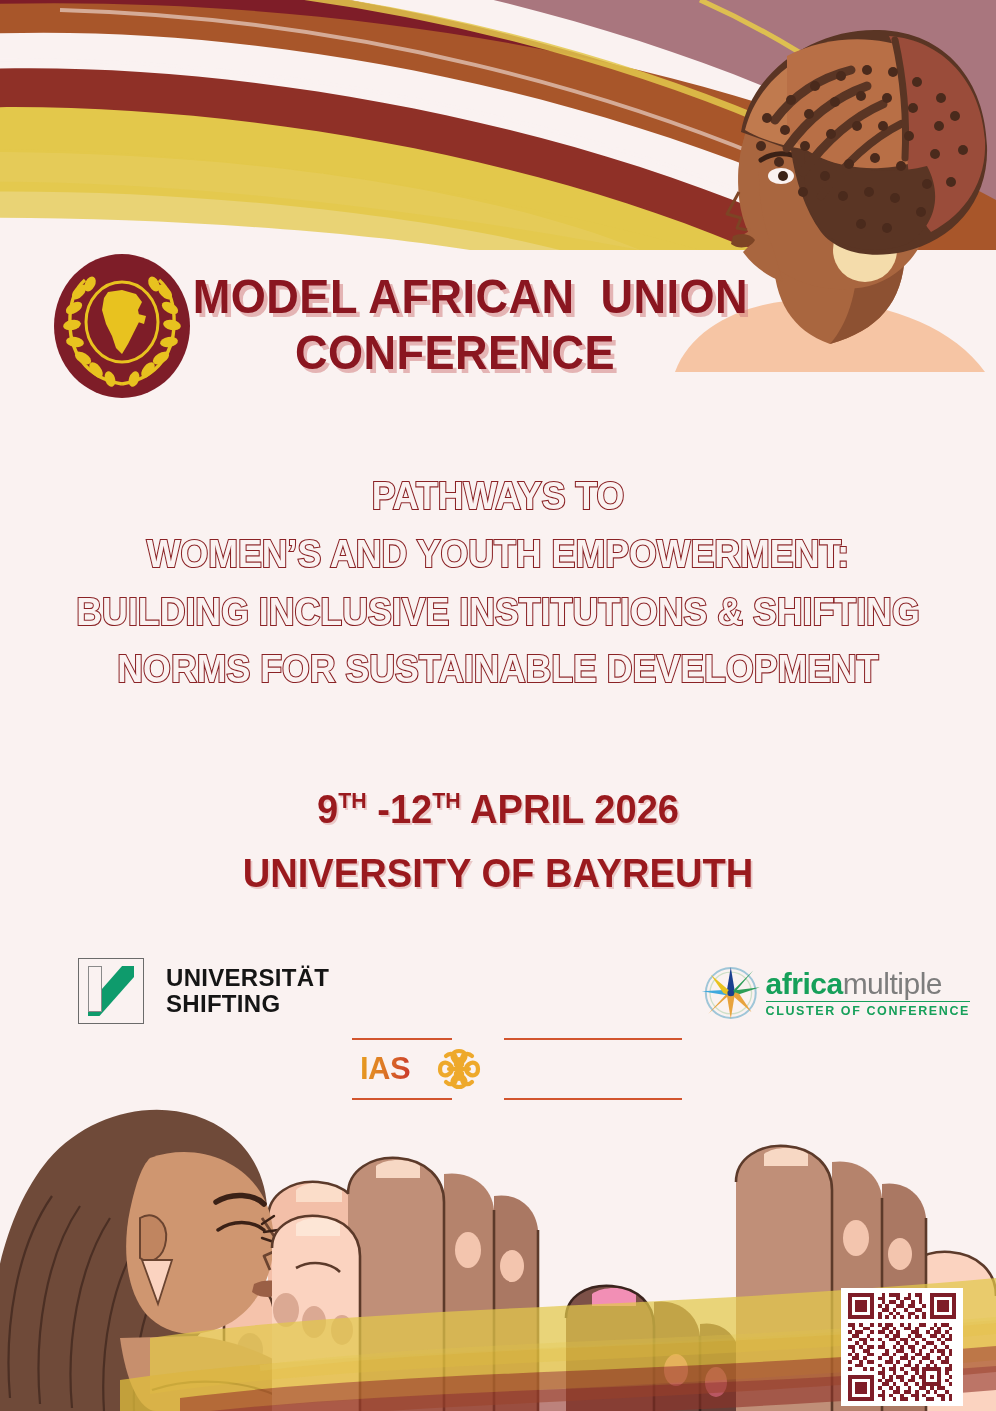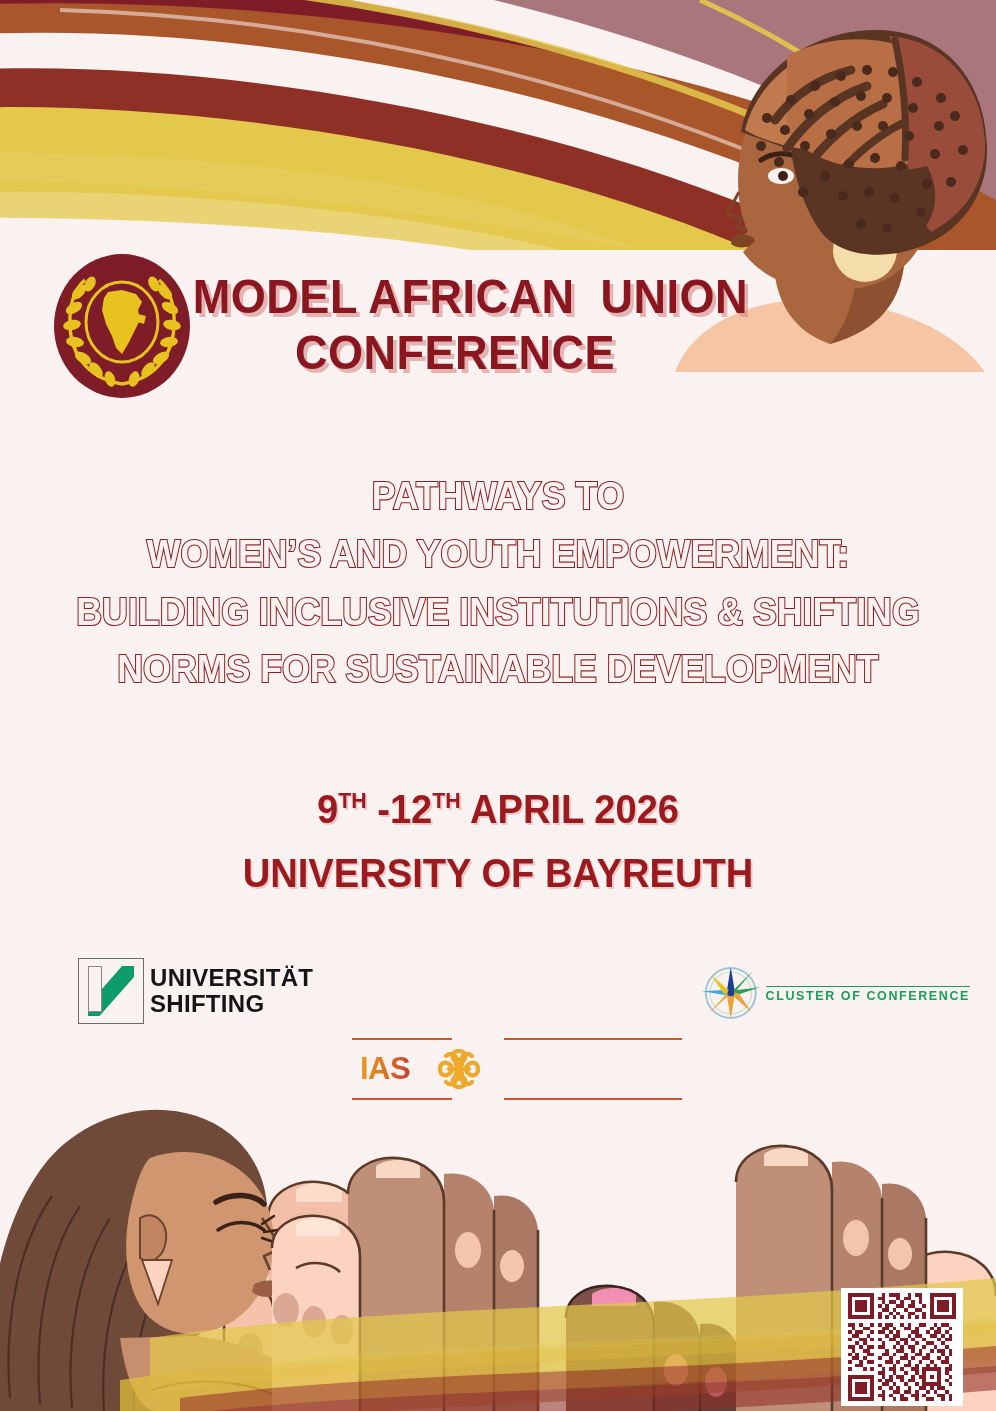--- a/index.html
+++ b/index.html
@@ -92,21 +92,21 @@
     transform-origin: center top;
   }
   .datevenue .ln { display: block; white-space: nowrap; }
   .datevenue sup { font-size: 0.56em; vertical-align: super; }
 
   
   .logo-ubt {
     position: absolute;
     left: 78px; top: 952px;
     width: 270px; height: 78px;
-    display: flex; align-items: center; gap: 6px;
+    display: flex; align-items: center; gap: 22px;
   }
   .ubt-mark {
     width: 64px; height: 64px;
     border: 1.6px solid #6b6b6b;
     position: relative;
     background: #faf2f1;
     flex: none;
   }
   .ubt-mark .bar {
     position: absolute;
@@ -385,20 +385,21 @@
       <path d="M37,66 L32,36 L37,32 L42,36 Z" fill="#e8a33d"></path>
       <path d="M2,33 L34,38 L38,35 L34,31 Z" fill="#3fa9dd"></path>
       <path d="M72,28 L40,32 L36,35 L40,39 Z" fill="#2e9e58"></path>
       <path d="M13,13 L35,32 L33,37 L28,35 Z" fill="#e8c21f"></path>
       <path d="M62,58 L40,39 L42,34 L47,36 Z" fill="#e8a33d"></path>
       <path d="M64,8 L42,30 L39,34 L43,33 Z" fill="#2e9e58"></path>
       <path d="M10,60 L32,40 L35,36 L31,37 Z" fill="#e8a33d"></path>
       <circle cx="37" cy="35" r="4" fill="#1b3f8f"></circle>
     </svg>
     <div class="am-text">
+      <div class="am-wordmark"><span class="a1">africa</span><span class="a2">multiple</span></div>
       <div class="am-rule"></div>
       <div class="am-sub">CLUSTER OF CONFERENCE</div>
     </div>
   </div>
 
   <div class="logo-ias">
     <div class="ias-rule top">
         <span class="gap"></span>
       </div>
     <div class="ias-rule bot">

